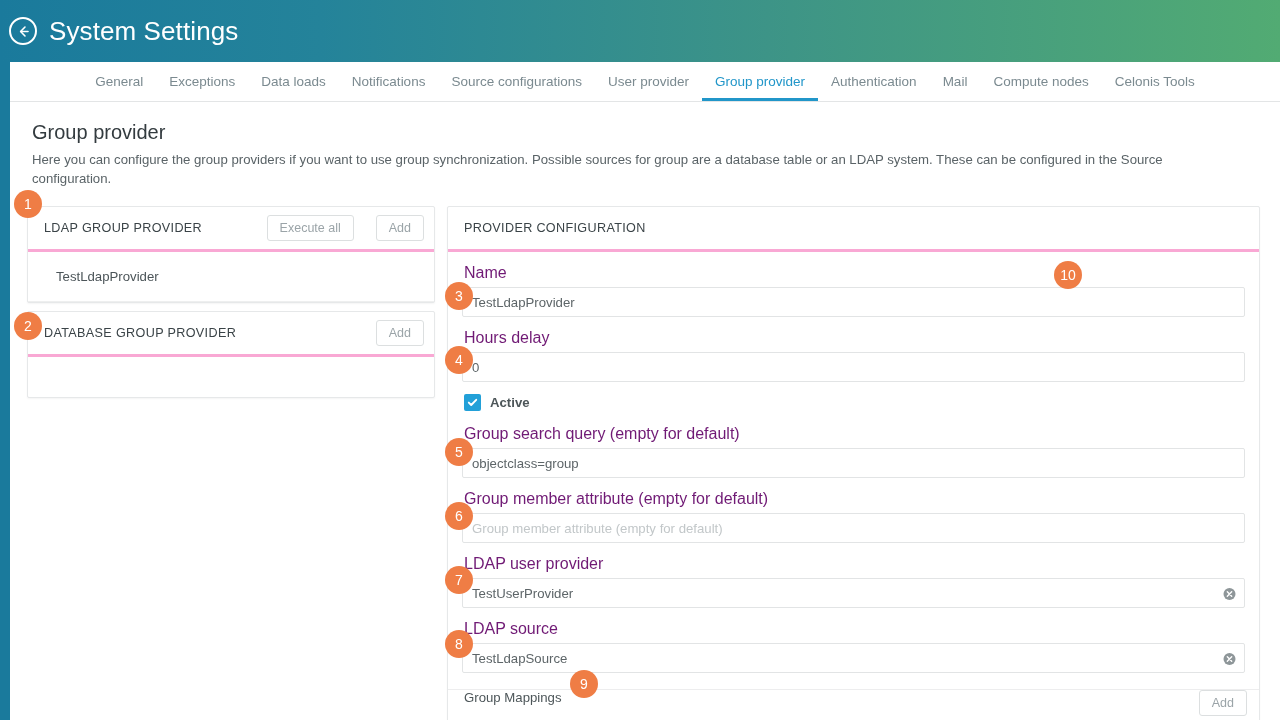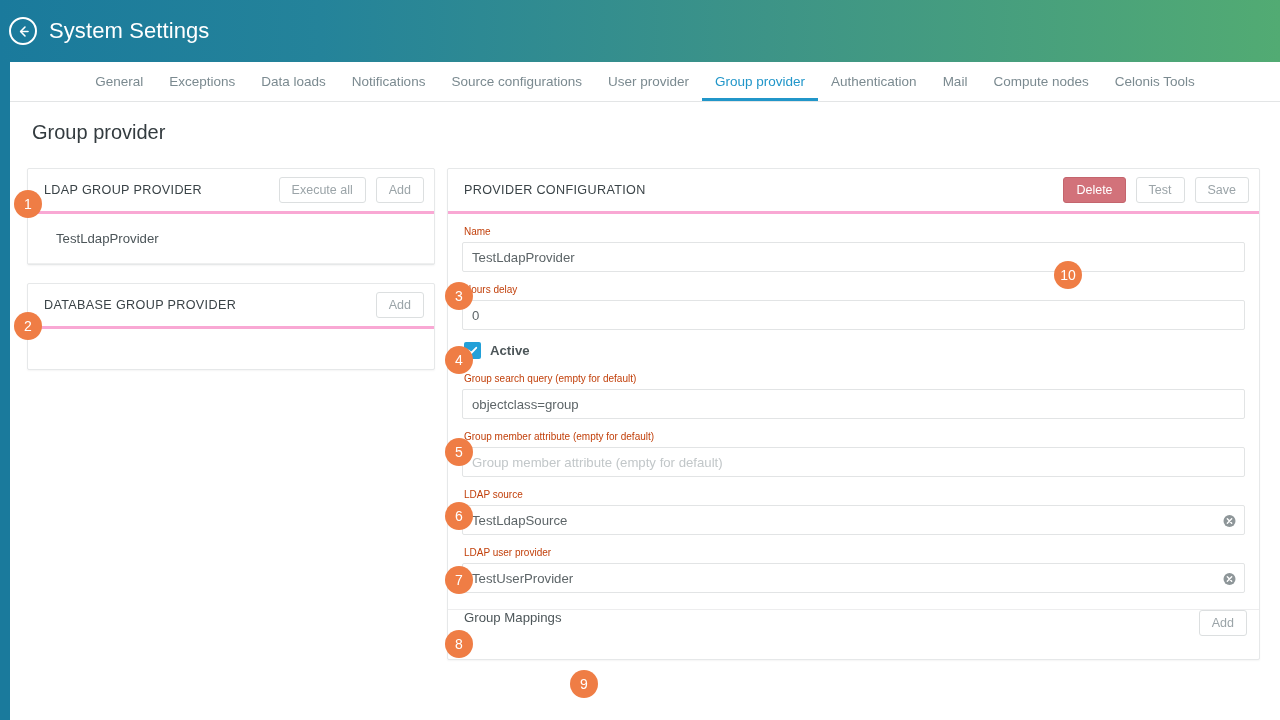--- a/index.html
+++ b/index.html
@@ -25,21 +25,21 @@
     width: 28px; height: 28px;
     border: 2px solid #ffffff;
     border-radius: 50%;
     display: flex; align-items: center; justify-content: center;
     margin-right: 12px;
     flex: 0 0 auto;
   }
   .back-btn svg { display: block; }
   .app-title {
     color: #ffffff;
-    font-size: 22px;
+    font-size: 26px;
     font-weight: 400;
     letter-spacing: .1px;
   }
 
   
   .left-rail {
     position: absolute;
     top: 62px; left: 0;
     width: 10px; height: 658px;
     background: #1a7a9c;
@@ -111,37 +111,37 @@
   .col-left  { width: 408px; flex: 0 0 408px; }
   .col-right { width: 813px; flex: 0 0 813px; }
 
   
   .card {
     background: #ffffff;
     border: 1px solid #e6e8e9;
     border-radius: 2px;
     box-shadow: 0 1px 2px rgba(0,0,0,.045);
   }
-  .card + .card { margin-top: 18px; }
+  .card + .card { margin-top: 8px; }
 
   .card-head {
     height: 45px;
     display: flex;
     align-items: center;
     padding: 0 10px 0 16px;
     border-bottom: 3px solid #f9a8d4;
   }
   .card-head-title {
     font-size: 12.6px;
     letter-spacing: .35px;
     color: #3a4347;
     font-weight: 400;
     flex: 1 1 auto;
   }
-  .head-actions { display: flex; gap: 10px; }
+  .head-actions { display: flex; gap: 22px; }
 
   .btn {
     font-family: "Liberation Sans", sans-serif;
     font-size: 12.5px;
     color: #9ba4a8;
     background: #ffffff;
     border: 1px solid #dcdfe0;
     border-radius: 3px;
     height: 26px;
     padding: 0 12px;
@@ -163,22 +163,22 @@
     border-bottom: 1px solid #eeefef;
     cursor: pointer;
   }
   .card-body-empty { height: 38px; }
 
   
   .form { padding: 12px 14px 0 14px; }
   .field { margin-bottom: 12px; }
   .field-label {
     display: block;
-    font-size: 10px;
-    color: #c2410c;
+    font-size: 16px;
+    color: #701a75;
     margin: 0 0 5px 2px;
   }
   .input {
     width: 100%;
     height: 30px;
     border: 1px solid #e2e4e5;
     border-radius: 2px;
     background: #ffffff;
     font-family: "Liberation Sans", sans-serif;
     font-size: 13.2px;
@@ -272,20 +272,21 @@
         <div class="tab active">Group provider</div>
         <div class="tab">Authentication</div>
         <div class="tab">Mail</div>
         <div class="tab">Compute nodes</div>
         <div class="tab">Celonis Tools</div>
       </div>
   </div>
 
   <div class="page-head">
     <h1 class="page-title">Group provider</h1>
+    <p class="page-desc">Here you can configure the group providers if you want to use group synchronization. Possible sources for group are a database table or an LDAP system. These can be configured in the Source configuration.</p>
   </div>
 
   <div class="columns">
 
     <div class="col-left">
 
       <div class="card">
         <div class="card-head">
           <div class="card-head-title">LDAP GROUP PROVIDER</div>
           <div class="head-actions">
@@ -308,25 +309,20 @@
         <div class="card-body card-body-empty"></div>
       </div>
 
     </div>
 
     <div class="col-right">
       <div class="card">
 
         <div class="card-head">
           <div class="card-head-title">PROVIDER CONFIGURATION</div>
-          <div class="head-actions">
-            <button class="btn btn-danger">Delete</button>
-            <button class="btn">Test</button>
-            <button class="btn">Save</button>
-          </div>
         </div>
 
         <div class="form">
 
           <div class="field">
             <label class="field-label">Name</label>
             <div class="input-wrap">
               <input class="input" type="text" value="TestLdapProvider" style="">
             </div>
           </div>
@@ -355,36 +351,36 @@
           </div>
 
           <div class="field">
             <label class="field-label">Group member attribute (empty for default)</label>
             <div class="input-wrap">
               <input class="input" type="text" placeholder="Group member attribute (empty for default)" style="">
             </div>
           </div>
 
           <div class="field">
-            <label class="field-label">LDAP source</label>
-            <div class="input-wrap">
-              <input class="input" type="text" value="TestLdapSource" style="">
+            <label class="field-label">LDAP user provider</label>
+            <div class="input-wrap">
+              <input class="input" type="text" value="TestUserProvider" style="">
               <span class="clear-icon">
                 <svg width="13" height="13" viewBox="0 0 13 13" aria-hidden="true">
                   <circle cx="6.5" cy="6.5" r="6" fill="#8e9699"></circle>
                   <path d="M4.3 4.3 L8.7 8.7 M8.7 4.3 L4.3 8.7" stroke="#ffffff" stroke-width="1.4" stroke-linecap="round"></path>
                 </svg>
               </span>
             </div>
           </div>
 
           <div class="field">
-            <label class="field-label">LDAP user provider</label>
-            <div class="input-wrap">
-              <input class="input" type="text" value="TestUserProvider" style="">
+            <label class="field-label">LDAP source</label>
+            <div class="input-wrap">
+              <input class="input" type="text" value="TestLdapSource" style="">
               <span class="clear-icon">
                 <svg width="13" height="13" viewBox="0 0 13 13" aria-hidden="true">
                   <circle cx="6.5" cy="6.5" r="6" fill="#8e9699"></circle>
                   <path d="M4.3 4.3 L8.7 8.7 M8.7 4.3 L4.3 8.7" stroke="#ffffff" stroke-width="1.4" stroke-linecap="round"></path>
                 </svg>
               </span>
             </div>
           </div>
 
           <div class="mappings-row">

